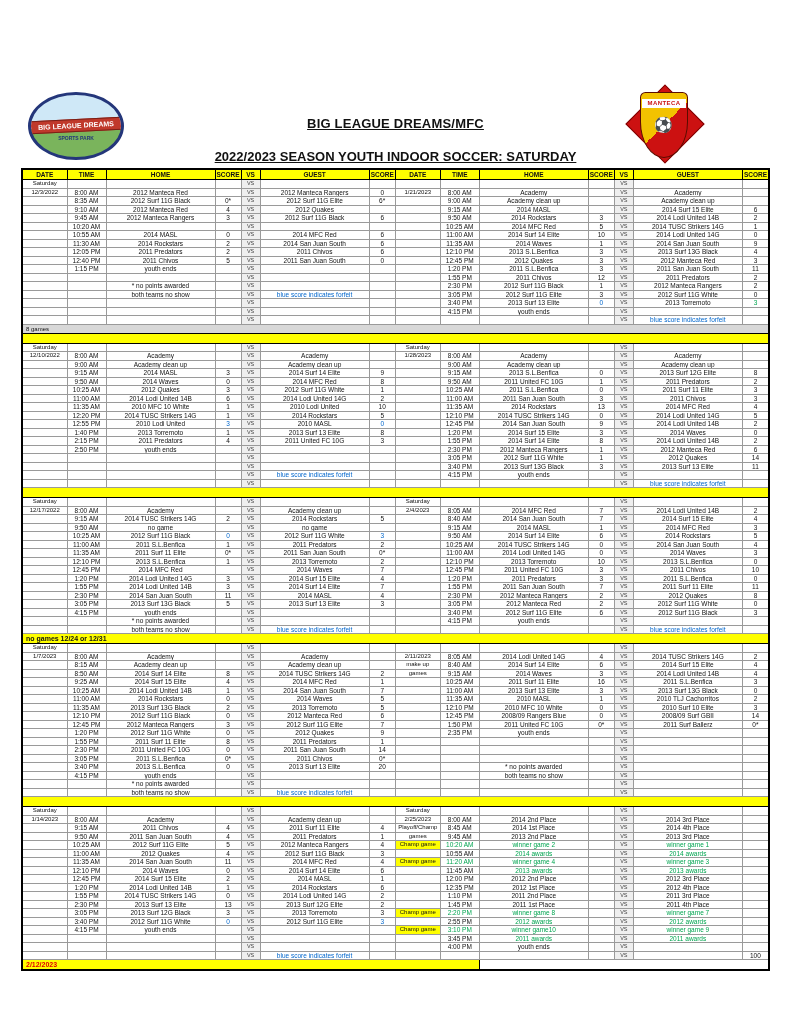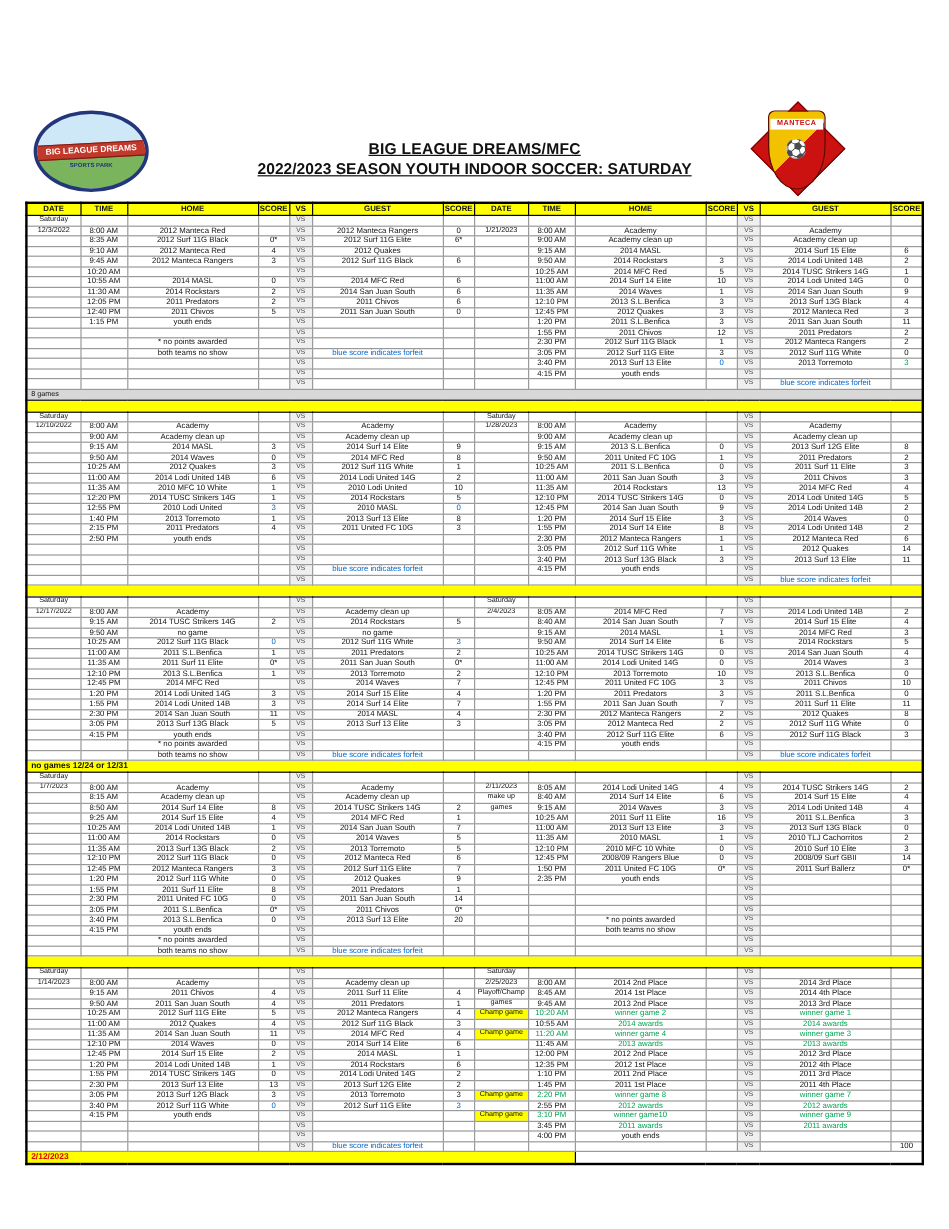--- a/index.html
+++ b/index.html
@@ -3,21 +3,21 @@
 <meta charset="utf-8">
 <style>
   html,body { margin:0; padding:0; background:#ffffff; }
   body { width:791px; height:1024px; font-family:"Liberation Sans", sans-serif; color:#111; }
   .page { position:relative; width:791px; height:1024px; background:#fff; overflow:hidden; }
 
   
   .header { position:relative; height:168px; }
   .titles { position:absolute; left:0; right:0; top:116px; text-align:center; }
   .title1 { font-size:13px; font-weight:bold; text-decoration:underline; letter-spacing:.2px; }
-  .title2 { font-size:13px; font-weight:bold; text-decoration:underline; margin-top:2px; }
+  .title2 { font-size:13px; font-weight:bold; text-decoration:underline; margin-top:18px; }
 
   
   .bld-logo { position:absolute; left:28px; top:92px; width:96px; height:68px; }
   .bld-oval { position:relative; width:96px; height:68px; border:3px solid #24367a; border-radius:50%;
               background:linear-gradient(#cfe8f7 0 55%, #7ab45c 55% 100%); box-sizing:border-box; overflow:hidden;}
   .bld-ribbon { position:absolute; left:-4px; right:-4px; top:24px; background:#c0392b; color:#fff;
                 font-size:7px; font-weight:bold; text-align:center; line-height:11px; height:11px;
                 border-top:1px solid #7a1f16; border-bottom:1px solid #7a1f16; transform:rotate(-3deg); }
   .bld-sub { position:absolute; left:0; right:0; top:40px; text-align:center; font-size:5px; font-weight:bold; color:#24367a; }
 

